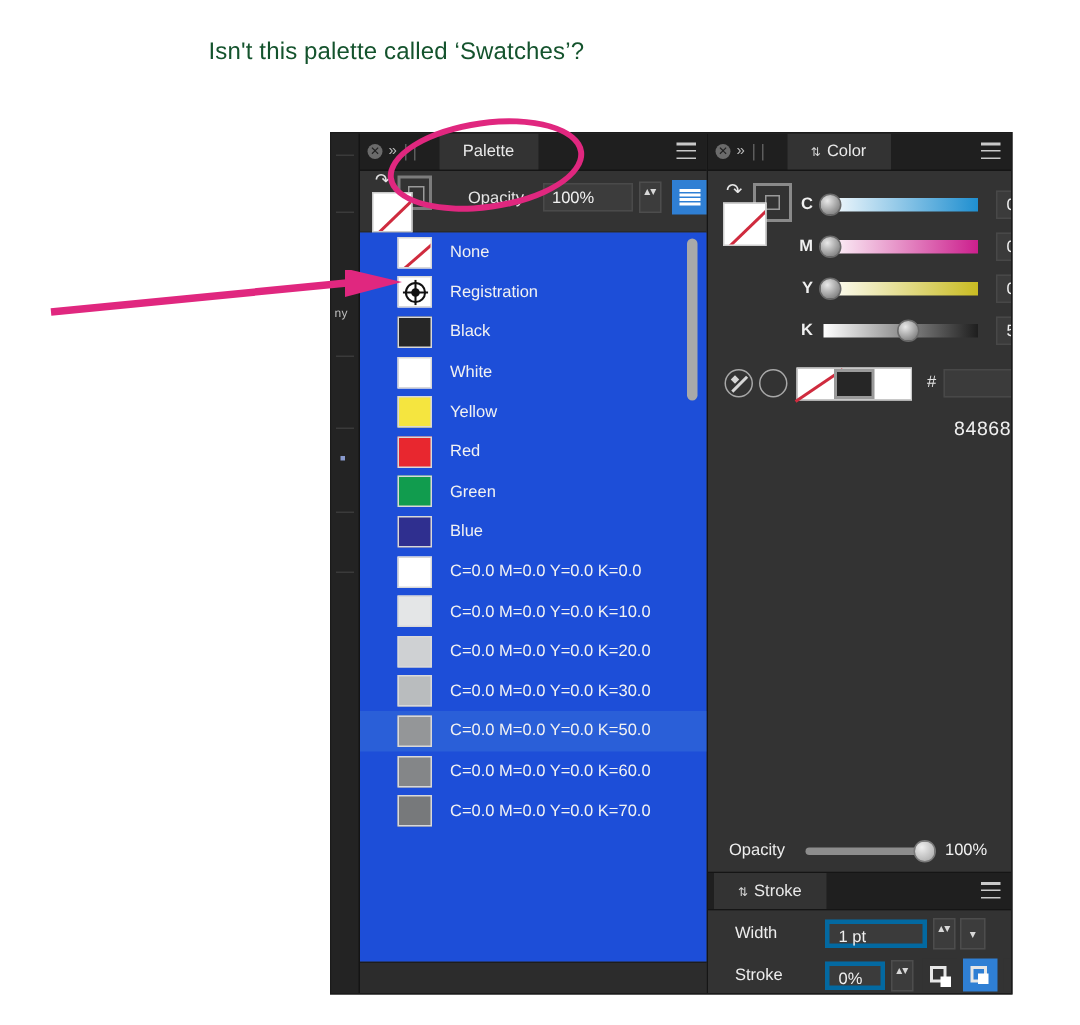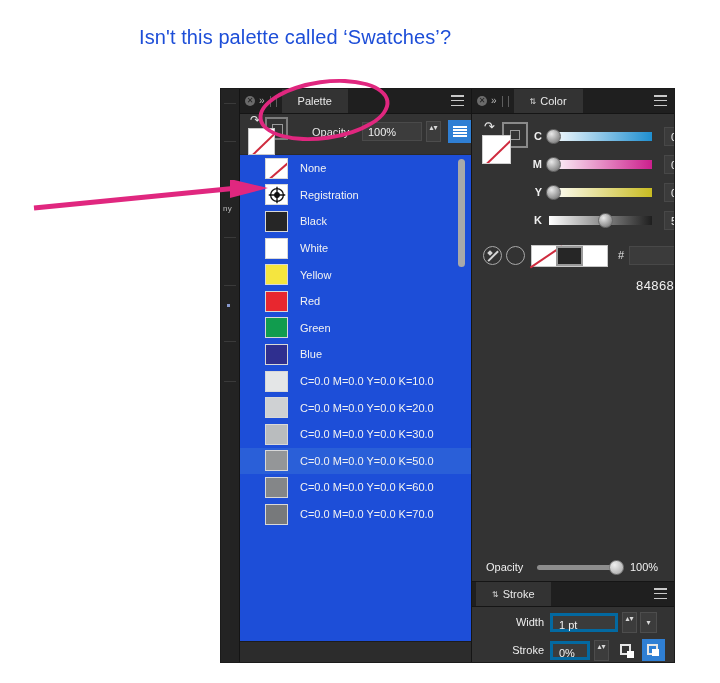--- a/index.html
+++ b/index.html
@@ -6,21 +6,21 @@
   body{
     width:720px;height:683px;background:#ffffff;
     font-family:"Liberation Sans", sans-serif;
     -webkit-font-smoothing:antialiased;
     position:relative;overflow:hidden;
   }
 
   
   #annotation-caption{
     position:absolute;left:139px;top:26px;width:460px;
-    font-size:20px;color:#1d4ed8;letter-spacing:.1px;
+    font-size:16px;color:#14532d;letter-spacing:.1px;
     white-space:nowrap;
   }
   #annotation-ellipse{
     position:absolute;left:258px;top:80px;width:124px;height:52px;
     border:4px solid #e0277f;border-radius:50%;
     transform:rotate(-8deg);
     pointer-events:none;z-index:40;
   }
   #annotation-arrow{
     position:absolute;left:30px;top:180px;width:240px;height:34px;z-index:40;
@@ -60,21 +60,21 @@
   .tabbar-left{display:flex;align-items:center;gap:4px;padding-left:5px;}
   .close-dot{
     width:10px;height:10px;border-radius:50%;background:#6b6b6b;
     display:flex;align-items:center;justify-content:center;
     color:#1f1f1f;font-size:8px;line-height:1;
   }
   .chev{color:#b9b9b9;font-size:10px;line-height:1;}
   .grip{width:1px;height:11px;background:#5d5d5d;margin:0 1px;}
   .grip2{width:1px;height:11px;background:#5d5d5d;}
   .tab{
-    margin-left:5px;height:24px;padding:0 16px;background:#333333;
+    margin-left:16px;height:24px;padding:0 16px;background:#333333;
     display:flex;align-items:center;gap:4px;
     color:#e9e9e9;font-size:11px;
   }
   .tab .tab-caret{font-size:8px;color:#d8d8d8;}
   .tabbar-menu{
     position:absolute;right:7px;top:6px;width:13px;height:11px;
     display:flex;flex-direction:column;justify-content:space-between;
   }
   .tabbar-menu i{display:block;height:1.5px;background:#c9c9c9;}
 
@@ -235,21 +235,21 @@
   #color-opacity-knob{
     position:absolute;left:137px;top:5px;width:15px;height:15px;border-radius:50%;
     background:radial-gradient(circle at 35% 30%, #efefef, #b9b9b9 70%, #9a9a9a);
     border:1px solid #7a7a7a;box-sizing:border-box;
   }
   #color-opacity-value{position:absolute;left:158px;top:6px;font-size:11px;color:#f2f2f2;}
 
   
   #stroke-panel{flex:0 0 80px;display:flex;flex-direction:column;background:#333333;border-top:1px solid #151515;}
   #stroke-body{flex:1;position:relative;background:#333333;}
-  .st-label{position:absolute;font-size:11px;color:#eeeeee;text-align:right;}
+  .st-label{position:absolute;font-size:11px;color:#eeeeee;text-align:left;}
   #stroke-width-label{left:18px;top:9px;width:54px;}
   #stroke-align-label{left:18px;top:37px;width:54px;}
   .st-field{
     position:absolute;height:19px;background:#3b3b3b;border:3px solid #0369a1;box-sizing:border-box;
   }
   #stroke-width-field{left:78px;top:6px;width:68px;}
   #stroke-align-field{left:78px;top:34px;width:40px;}
   .st-val{position:absolute;left:6px;top:3px;font-size:11px;color:#f0f0f0;}
   .st-stepper{
     position:absolute;width:15px;height:21px;background:#3c3c3c;border:1px solid #4d4d4d;
@@ -394,20 +394,24 @@
             </div>
             <div class="sw-row">
               <div class="sw-chip" style="background: rgb(17, 156, 78);"></div>
               <span class="sw-label">Green</span>
             </div>
             <div class="sw-row">
               <div class="sw-chip" style="background: rgb(47, 47, 143);"></div>
               <span class="sw-label">Blue</span>
             </div>
             <div class="sw-row">
+              <div class="sw-chip" style="background: rgb(255, 255, 255);"></div>
+              <span class="sw-label">C=0.0 M=0.0 Y=0.0 K=0.0</span>
+            </div>
+            <div class="sw-row">
               <div class="sw-chip" style="background: rgb(228, 230, 231);"></div>
               <span class="sw-label">C=0.0 M=0.0 Y=0.0 K=10.0</span>
             </div>
             <div class="sw-row">
               <div class="sw-chip" style="background: rgb(207, 209, 211);"></div>
               <span class="sw-label">C=0.0 M=0.0 Y=0.0 K=20.0</span>
             </div>
             <div class="sw-row">
               <div class="sw-chip" style="background: rgb(185, 188, 190);"></div>
               <span class="sw-label">C=0.0 M=0.0 Y=0.0 K=30.0</span>

